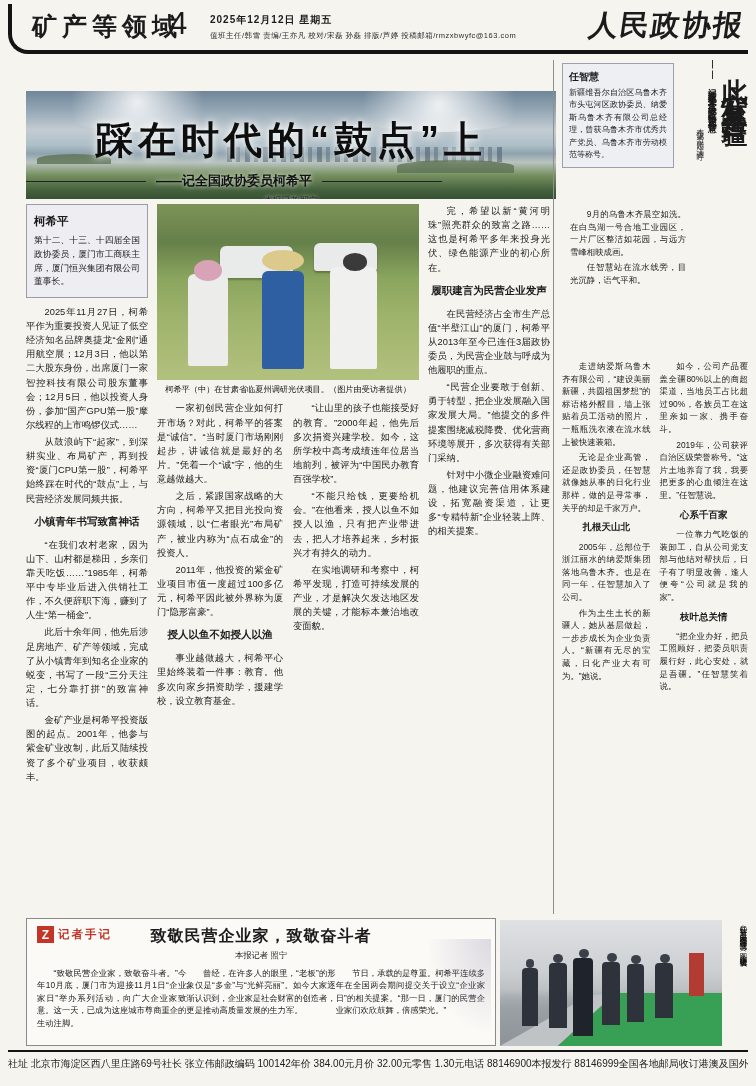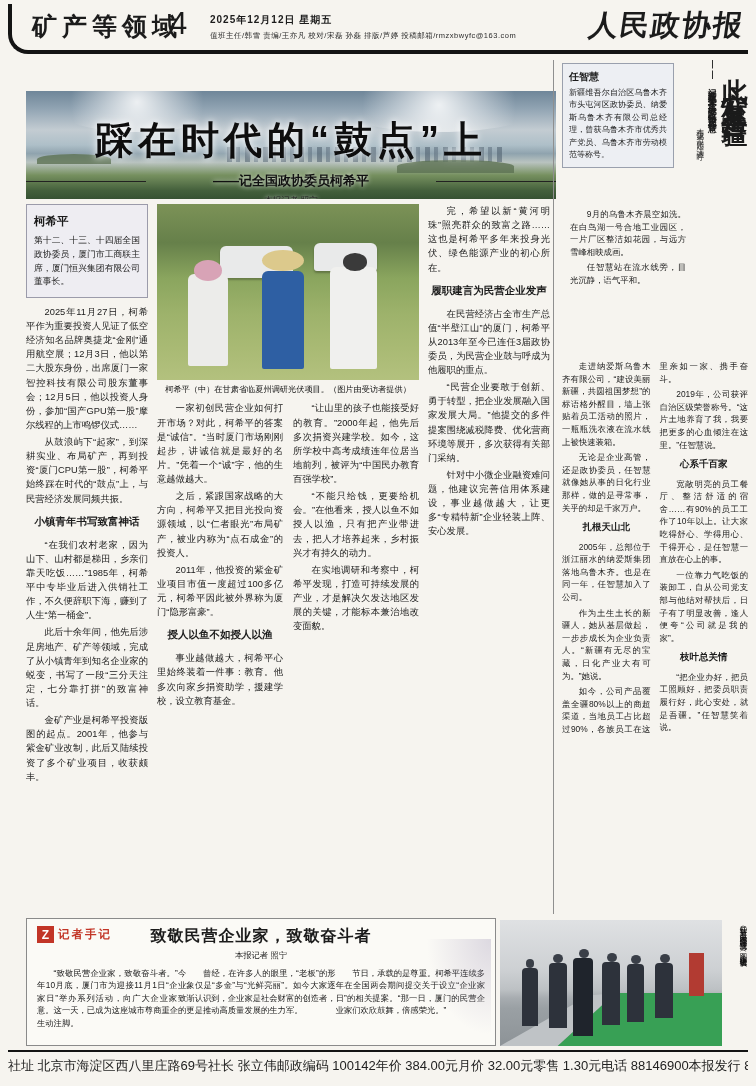--- a/index.html
+++ b/index.html
@@ -21,21 +21,21 @@
   
   .main{position:absolute;left:26px;top:60px;width:530px;}
   .banner{position:relative;height:108px;overflow:hidden;
     background:linear-gradient(180deg,#6f8699 0%,#90a3b2 16%,#c3ccd2 36%,#aebfc8 50%,#8fa3ae 58%,#b9c3c0 66%,#76905f 78%,#44603c 92%,#375233 100%);margin-top:31px;}
   .cloud{position:absolute;border-radius:50%;background:radial-gradient(circle,rgba(255,255,255,.85),rgba(255,255,255,0) 70%);}
   .skyline{position:absolute;left:38%;top:52%;width:52%;height:14%;opacity:.55;
     background:repeating-linear-gradient(90deg,#4b5c6b 0 5px,transparent 5px 9px,#5c6e7d 9px 13px,transparent 13px 18px);}
   .island{position:absolute;background:#5d7252;border-radius:50% 50% 0 0;opacity:.8;}
   .banner-headline{position:relative;text-align:center;margin-top:24px;font-size:38px;font-weight:900;letter-spacing:5px;
     color:#0e0e0e;text-shadow:0 0 6px rgba(255,255,255,.85),0 0 12px rgba(255,255,255,.6);}
-  .banner-sub{position:relative;display:flex;align-items:center;justify-content:space-between;gap:10px;margin-top:6px;
+  .banner-sub{position:relative;display:flex;align-items:center;justify-content:flex-start;gap:10px;margin-top:6px;
     font-size:13px;font-weight:bold;color:#111;text-shadow:0 0 5px rgba(255,255,255,.9);}
   .banner-sub .rule{width:120px;height:1px;background:#222;}
   .banner-byline{position:relative;text-align:center;margin-top:5px;font-size:8.5px;color:#222;text-shadow:0 0 4px rgba(255,255,255,.9);}
   .cols{display:flex;gap:9px;margin-top:5px;height:716px;overflow:hidden;text-align:justify;}
   .col-narrow{width:122px;flex:none;font-size:9.3px;line-height:1.52;}
   .col-mid{width:262px;flex:none;font-size:9.3px;line-height:1.52;}
   .biobox{background:#eeedf2;border:1px solid #9b9baa;padding:8px 7px;margin-bottom:7px;}
   .biobox .bname{font-weight:bold;font-size:11.5px;margin-bottom:4px;}
   .biobox .btext{font-size:8.8px;line-height:1.55;text-align:justify;}
   .para{text-indent:2em;margin:0 0 3px;}
@@ -85,21 +85,21 @@
     font-size:8.4px;line-height:1.5;text-align:justify;}
   .rtitle-strip{position:absolute;right:0;top:0;width:64px;height:298px;display:flex;justify-content:flex-end;}
   .v-byline{writing-mode:vertical-rl;font-size:7.6px;color:#333;margin-top:64px;letter-spacing:2px;}
   .v-subtitle{writing-mode:vertical-rl;font-size:8.6px;font-weight:bold;letter-spacing:2px;margin:2px 2px 0 2px;}
   .v-headline{writing-mode:vertical-rl;font-size:26px;font-weight:900;letter-spacing:7px;line-height:1.05;}
   .rflow{position:absolute;left:0;top:302px;width:186px;height:552px;overflow:hidden;
     column-count:2;column-gap:9px;font-size:8.4px;line-height:1.5;text-align:justify;}
   .rflow .subhead{font-size:9.5px;margin:6px 0;}
   
   .footer{position:absolute;left:8px;right:8px;top:1050px;border-top:2px solid #141414;padding-top:5px;
-    display:flex;justify-content:space-between;font-size:13px;color:#222;white-space:nowrap;overflow:hidden;}
+    display:flex;justify-content:space-between;font-size:10px;color:#222;white-space:nowrap;overflow:hidden;}
 </style>
 </head>
 <body>
 
 <div class="mast">
   <div class="mast-section">矿产等领域</div>
   <div class="mast-page">4</div>
   <div class="mast-date">2025年12月12日  星期五</div>
   <div class="mast-staff">值班主任/韩雪  责编/王亦凡  校对/宋磊 孙磊  排版/芦婷  投稿邮箱/rmzxbwyfc@163.com</div>
   <div class="mast-logo">人民政协报</div>
@@ -163,21 +163,21 @@
             <div class="para">在实地调研和考察中，柯希平发现，打造可持续发展的产业，才是解决欠发达地区发展的关键，才能标本兼治地改变面貌。</div>
           </div>
       </div>
     </div>
 
     <div class="col-narrow">
         <div class="para">完，希望以新“黄河明珠”照亮群众的致富之路……这也是柯希平多年来投身光伏、绿色能源产业的初心所在。</div>
         <div class="subhead">履职建言为民营企业发声</div>
         <div class="para">在民营经济占全市生产总值“半壁江山”的厦门，柯希平从2013年至今已连任3届政协委员，为民营企业鼓与呼成为他履职的重点。</div>
         <div class="para">“民营企业要敢于创新、勇于转型，把企业发展融入国家发展大局。”他提交的多件提案围绕减税降费、优化营商环境等展开，多次获得有关部门采纳。</div>
-        <div class="para">针对中小微企业融资难问题，他建议完善信用体系建设，事业越做越大，让更多“专精特新”企业轻装上阵、安心发展。</div>
+        <div class="para">针对中小微企业融资难问题，他建议完善信用体系建设，拓宽融资渠道，让更多“专精特新”企业轻装上阵、的相关提案。</div>
       </div>
   </div>
 </div>
 
 <div class="zbox">
   <div class="zcurl"></div>
   <div class="zhead">
     <div class="zlogo">Z</div>
     <div class="zlabel">记者手记</div>
   </div>
@@ -229,21 +229,20 @@
   </div>
   <div class="rflow">
       <div class="para">走进纳爱斯乌鲁木齐有限公司，“建设美丽新疆，共圆祖国梦想”的标语格外醒目，墙上张贴着员工活动的照片，一瓶瓶洗衣液在流水线上被快速装箱。</div>
       <div class="para">无论是企业高管，还是政协委员，任智慧就像她从事的日化行业那样，做的是寻常事，关乎的却是千家万户。</div>
       <div class="subhead">扎根天山北</div>
       <div class="para">2005年，总部位于浙江丽水的纳爱斯集团落地乌鲁木齐。也是在同一年，任智慧加入了公司。</div>
       <div class="para">作为土生土长的新疆人，她从基层做起，一步步成长为企业负责人。“新疆有无尽的宝藏，日化产业大有可为。”她说。</div>
       <div class="para">如今，公司产品覆盖全疆80%以上的商超渠道，当地员工占比超过90%，各族员工在这里亲如一家、携手奋斗。</div>
       <div class="para">2019年，公司获评自治区级荣誉称号。“这片土地养育了我，我要把更多的心血倾注在这里。”任智慧说。</div>
       <div class="subhead">心系千百家</div>
-      <div class="para">宽敞明亮的员工餐厅、整洁舒适的宿舍……有90%的员工工作了10年以上。让大家吃得舒心、学得用心、干得开心，是任智慧一直放在心上的事。</div>
       <div class="para">一位靠力气吃饭的装卸工，自从公司党支部与他结对帮扶后，日子有了明显改善，逢人便夸“公司就是我的家”。</div>
       <div class="subhead">枝叶总关情</div>
       <div class="para">“把企业办好，把员工照顾好，把委员职责履行好，此心安处，就是吾疆。”任智慧笑着说。</div>
     </div>
 </div>
 
 <div class="footer">
     <span>社址 北京市海淀区西八里庄路69号</span>
     <span>社长 张立伟</span>
     <span>邮政编码 100142</span>

